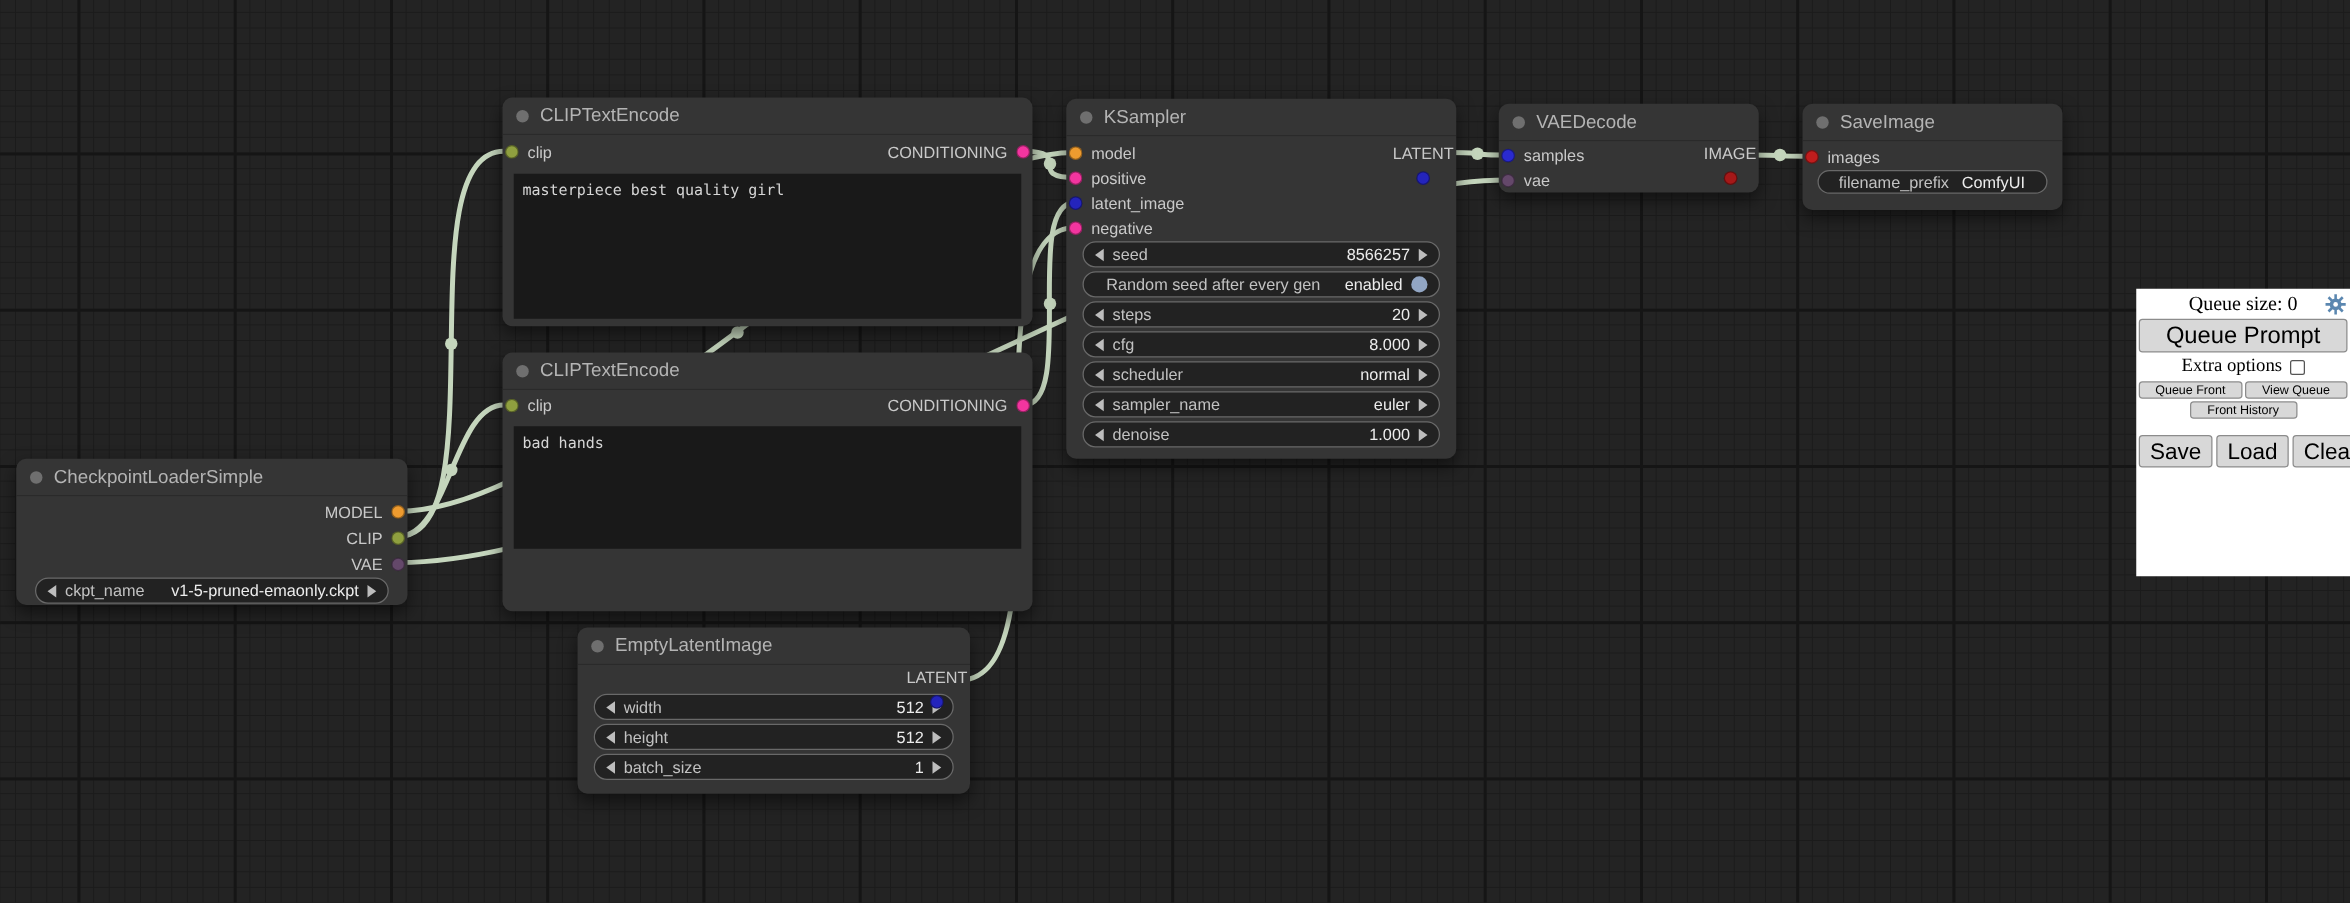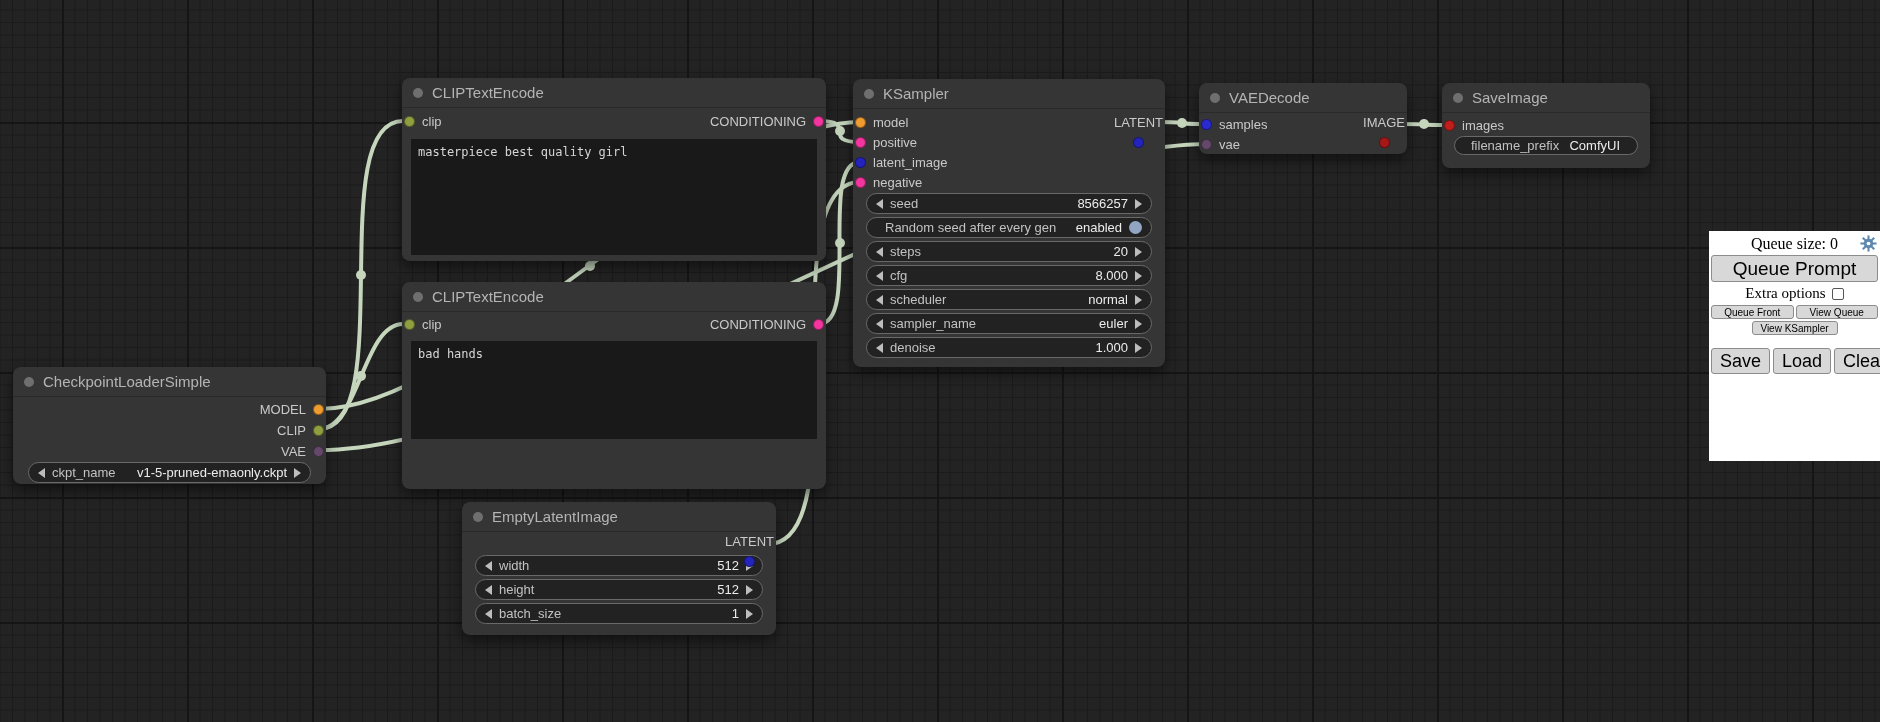--- a/index.html
+++ b/index.html
@@ -325,21 +325,21 @@
   <button class="btn qp">Queue Prompt</button>
   <div class="extra-row">
     <span>Extra options</span>
     <span class="checkbox"></span>
   </div>
   <div class="row2">
     <button class="btn">Queue Front</button>
     <button class="btn">View Queue</button>
   </div>
   <div class="rowvh">
-    <button class="btn">View KSampler</button>
+    <button class="btn">Front History</button>
   </div>
   <div class="stack">
     <button class="btn">Save</button>
     <button class="btn">Load</button>
     <button class="btn">Clear</button>
     <button class="btn">Load Default</button>
   </div>
 </div>
 
 </body></html>

